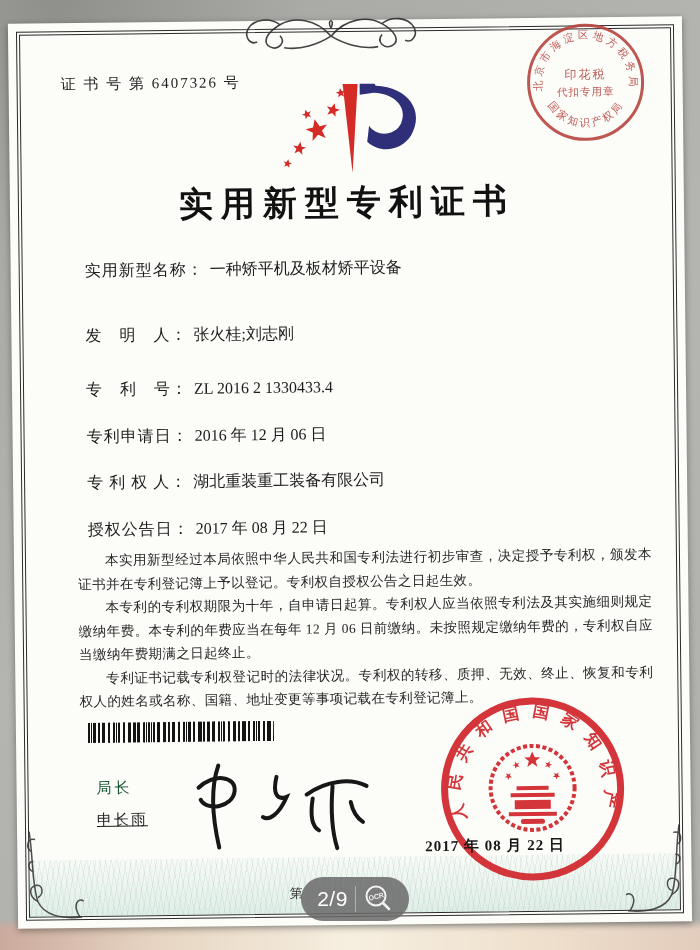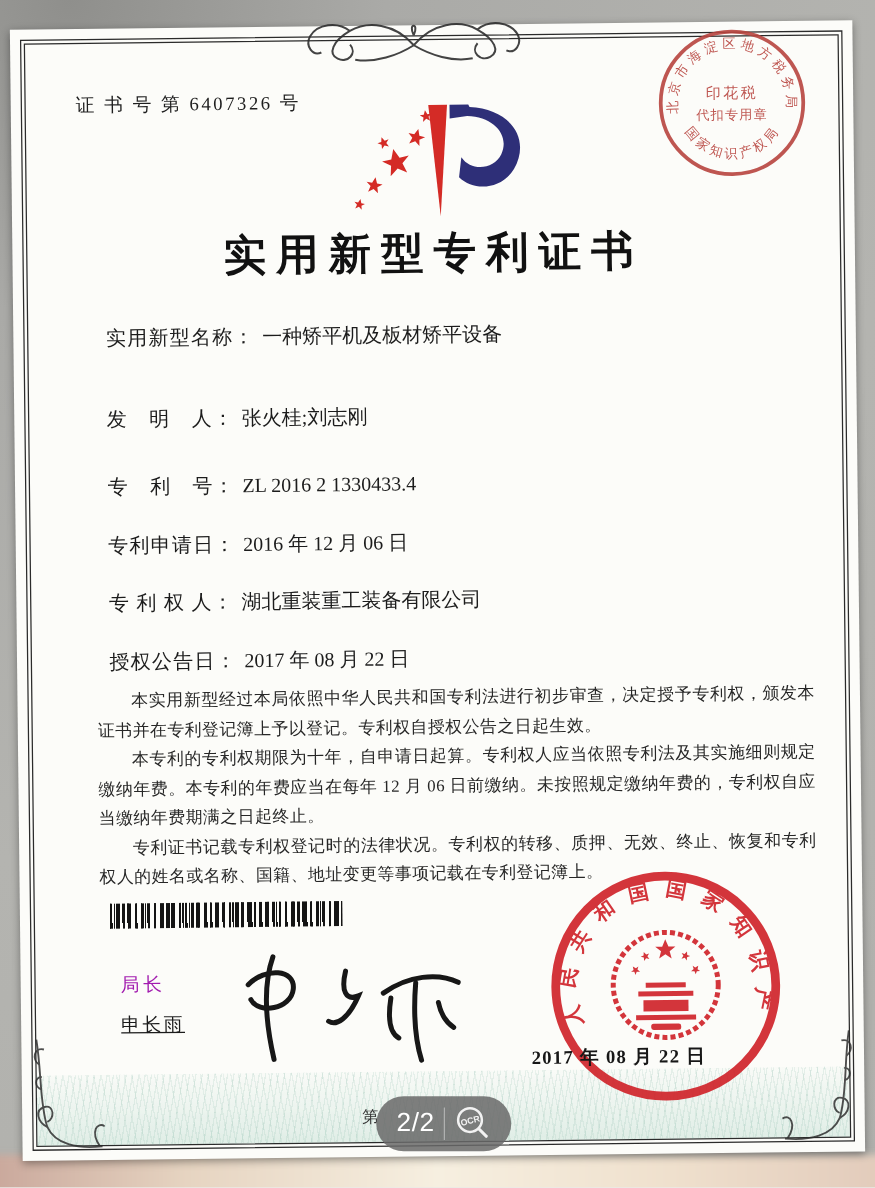--- a/index.html
+++ b/index.html
@@ -34,21 +34,21 @@
   .field .val{margin-left:6px;}
   .f0{top:238px}.f1{top:303px}.f2{top:357px}.f3{top:404px}.f4{top:450px}.f5{top:497px}
   .paras{position:absolute;left:64px;top:526px;width:574px;font-size:13.5px;line-height:23.5px;
     color:#272727;text-align:justify;}
   .paras p{margin:0;text-indent:2em;letter-spacing:.4px;}
   .barcode{position:absolute;left:72px;top:700px;width:186px;height:20px;
     background-image:
       repeating-linear-gradient(90deg,#141414 0 2px,rgba(0,0,0,0) 2px 5px),
       repeating-linear-gradient(90deg,#141414 0 1px,rgba(0,0,0,0) 1px 7px),
       repeating-linear-gradient(90deg,rgba(0,0,0,0) 0 3px,#141414 3px 4px,rgba(0,0,0,0) 4px 11px);}
-  .signer-title{position:absolute;left:80px;top:756px;font-size:15px;letter-spacing:3px;color:#a21caf;}
+  .signer-title{position:absolute;left:80px;top:756px;font-size:15px;letter-spacing:3px;color:#14532d;}
   .signer-name{position:absolute;left:80px;top:788px;font-size:15px;letter-spacing:2px;color:#1b1b1b;text-decoration:underline;}
   .signature{position:absolute;left:168px;top:736px;}
   .office-seal{position:absolute;left:421px;top:676px;}
   .seal-date{position:absolute;left:408px;top:818px;width:190px;font-size:15px;font-weight:700;
     letter-spacing:1px;color:#171717;}
   .page-prefix{position:absolute;left:272px;top:864px;font-size:13px;color:#333;}
   
   .pill{position:absolute;left:301px;top:877px;width:108px;height:44px;border-radius:22px;
     background:rgba(104,104,104,.85);display:flex;align-items:center;justify-content:center;
     gap:7px;font-family:"Liberation Sans","DejaVu Sans",sans-serif;}
@@ -198,21 +198,21 @@
         </g>
       </g>
     </svg>
 
     <div class="seal-date">2017 年 08 月 22 日</div>
 
     <div class="page-prefix">第</div>
   </div>
 
   <div class="pill">
-    <span class="pagenum">2/2</span>
+    <span class="pagenum">2/9</span>
     <span class="divider"></span>
     <svg width="30" height="30" viewBox="0 0 30 30">
       <circle cx="13" cy="12" r="9.5" fill="none" stroke="#f2f2f2" stroke-width="2"></circle>
       <line x1="20" y1="19" x2="26" y2="25" stroke="#f2f2f2" stroke-width="2.5" stroke-linecap="round"></line>
       <text x="13" y="15" text-anchor="middle" font-size="7" font-weight="bold" fill="#f2f2f2" font-family="Liberation Sans, sans-serif" transform="rotate(-14 13 12)">OCR</text>
     </svg>
   </div>
 
 </div>
 

